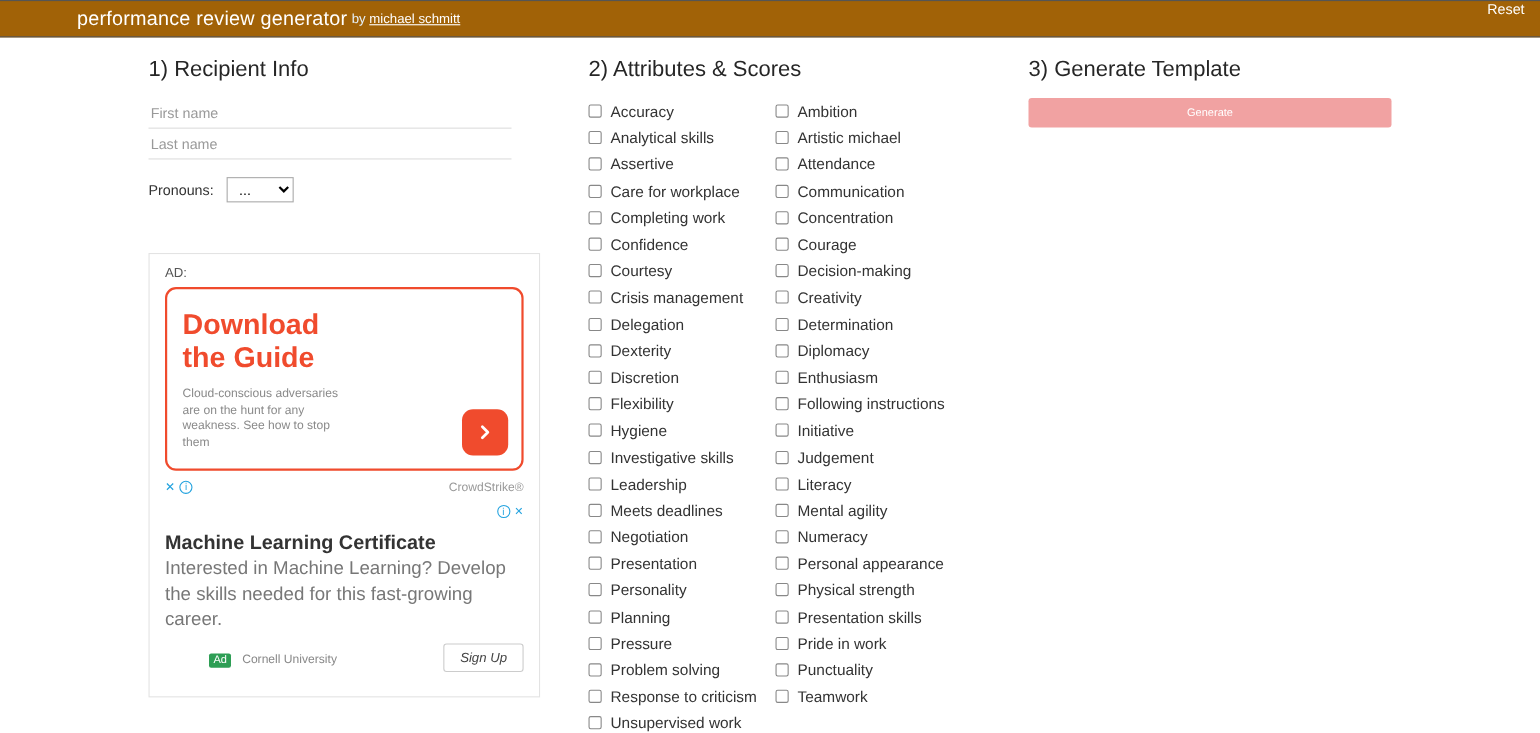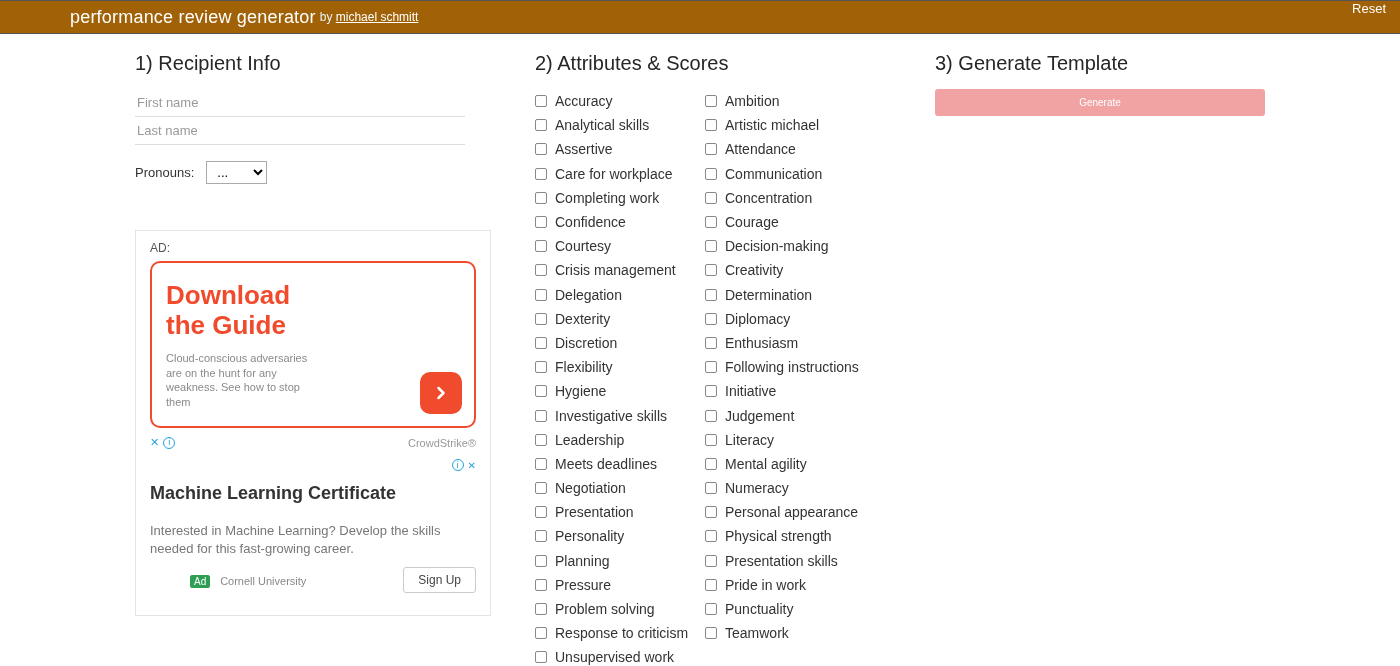--- a/index.html
+++ b/index.html
@@ -138,29 +138,29 @@
   .ad-meta .xi span.i {
     display:inline-flex; width:12px;height:12px;border:1px solid #24a3df;border-radius:50%;
     align-items:center;justify-content:center;font-size:9px;color:#24a3df;line-height:1;
   }
 
   .ad2 { margin-top: 10px; }
   .ad2-close { color:#24a3df; font-size:11px; display:flex; gap:4px; align-items:center; justify-content:flex-end;}
   .ad2-close span.i { display:inline-flex; width:12px;height:12px;border:1px solid #24a3df;border-radius:50%;align-items:center;justify-content:center;font-size:9px;}
   .ad2-close span.x { font-size:10px;}
   .ad2-title { font-size: 18px; font-weight: 600; color:#333; margin-top:12px;}
-  .ad2-desc { font-size: 13px; color:#777; line-height:1.35; margin-top:18px;}
+  .ad2-desc { font-size: 17px; color:#777; line-height:1.35; margin-top:2px;}
   .ad2-row { display:flex; align-items:center; justify-content:space-between; margin-top:10px;}
   .ad2-badge {
     background:#2e9e55; color:#fff; font-size:10px; padding:1px 4px; border-radius:2px; margin-right:6px;margin-left:40px;
   }
   .ad2-src { color:#888; font-size:11px;}
   .ad2-signup {
     border:1px solid #ccc; background:#fff; color:#444; font-size:12px;
-    padding:5px 14px; border-radius:3px; cursor:pointer;
+    padding:5px 14px; border-radius:3px; cursor:pointer;font-style:italic;
   }
 
   
   .attr-grid {
     display: grid;
     grid-template-columns: 1fr 1fr;
     column-gap: 10px;
   }
   .attr-item {
     display: flex;

